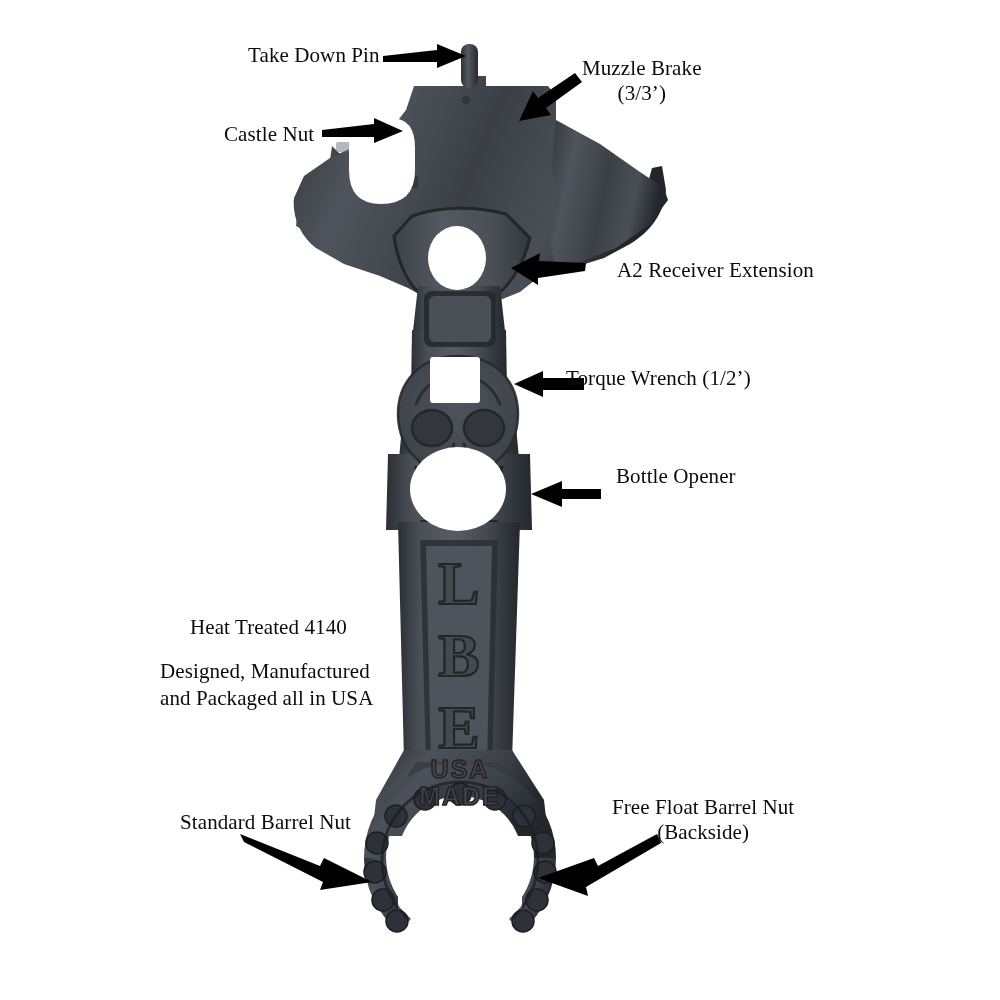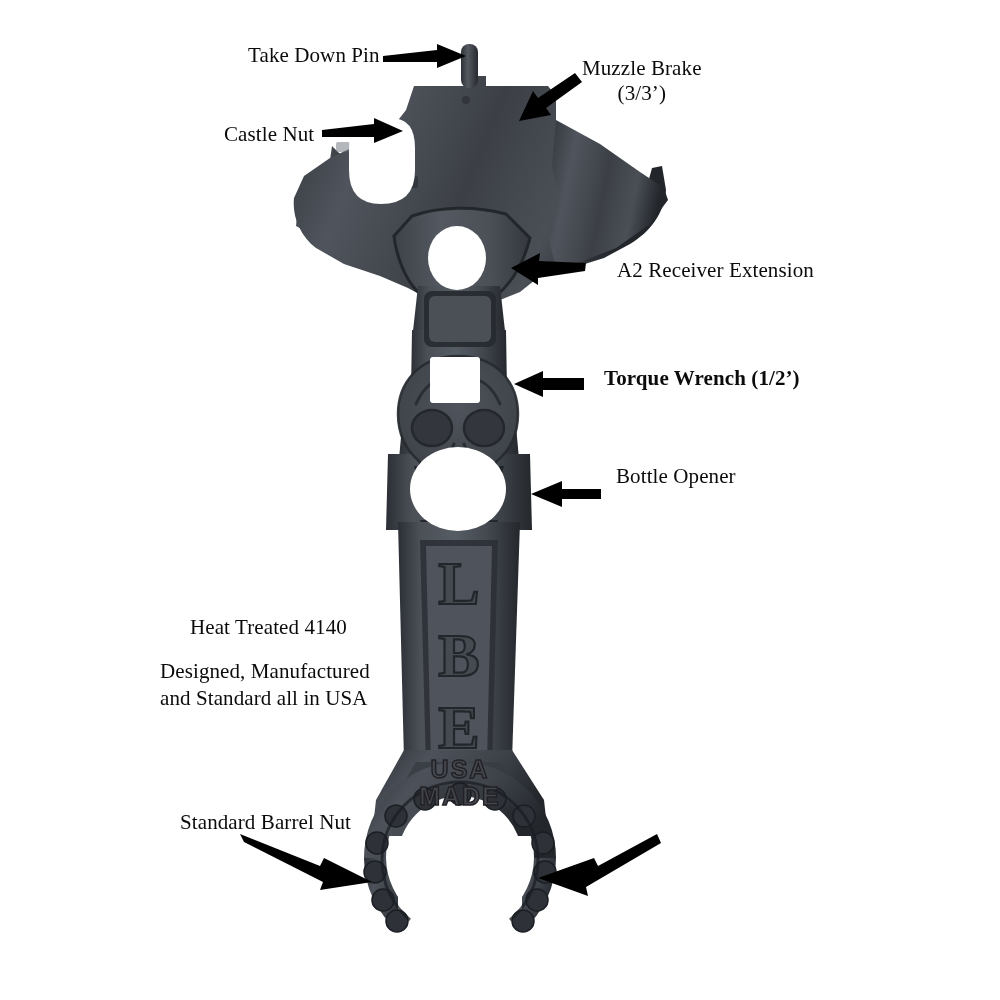--- a/index.html
+++ b/index.html
@@ -37,21 +37,21 @@
     color: #0b0b0b;
     white-space: nowrap;
     letter-spacing: 0.1px;
   }
   .callout.center { text-align: center; }
   .callout .l2 { display: block; }
   .lbl-takedown  { left: 248px; top: 43px; }
   .lbl-muzzle    { left: 582px; top: 56px; text-align: center; font-family: Liberation Serif, serif; }
   .lbl-castle    { left: 224px; top: 122px; }
   .lbl-a2        { left: 597px; top: 258px; margin-left: 20px; }
-  .lbl-torque    { left: 604px; top: 366px; font-weight: bold; }
+  .lbl-torque    { left: 566px; top: 366px; }
   .lbl-bottle    { left: 616px; top: 464px; }
   .lbl-heat      { left: 190px; top: 615px; }
   .lbl-designed  { left: 160px; top: 658px; line-height: 1.28; }
   .lbl-standard  { left: 180px; top: 810px; }
   .lbl-freefloat { left: 612px; top: 795px; text-align: center; }
 </style>
 </head>
 <body>
 
 <div id="stage">
@@ -333,19 +333,23 @@
   <div class="callout lbl-a2">A2 Receiver Extension</div>
 
   <div class="callout lbl-torque">Torque Wrench (1/2’)</div>
 
   <div class="callout lbl-bottle">Bottle Opener</div>
 
   <div class="callout lbl-heat">Heat Treated 4140</div>
 
   <div class="callout lbl-designed">
     <span>Designed, Manufactured</span>
-    <span class="l2">and Standard all in USA</span>
+    <span class="l2">and Packaged all in USA</span>
   </div>
 
   <div class="callout lbl-standard">Standard Barrel Nut</div>
 
+  <div class="callout center lbl-freefloat">
+    <span>Free Float Barrel Nut</span>
+    <span class="l2">(Backside)</span>
+  </div>
 
 </div>
 
 </body></html>

